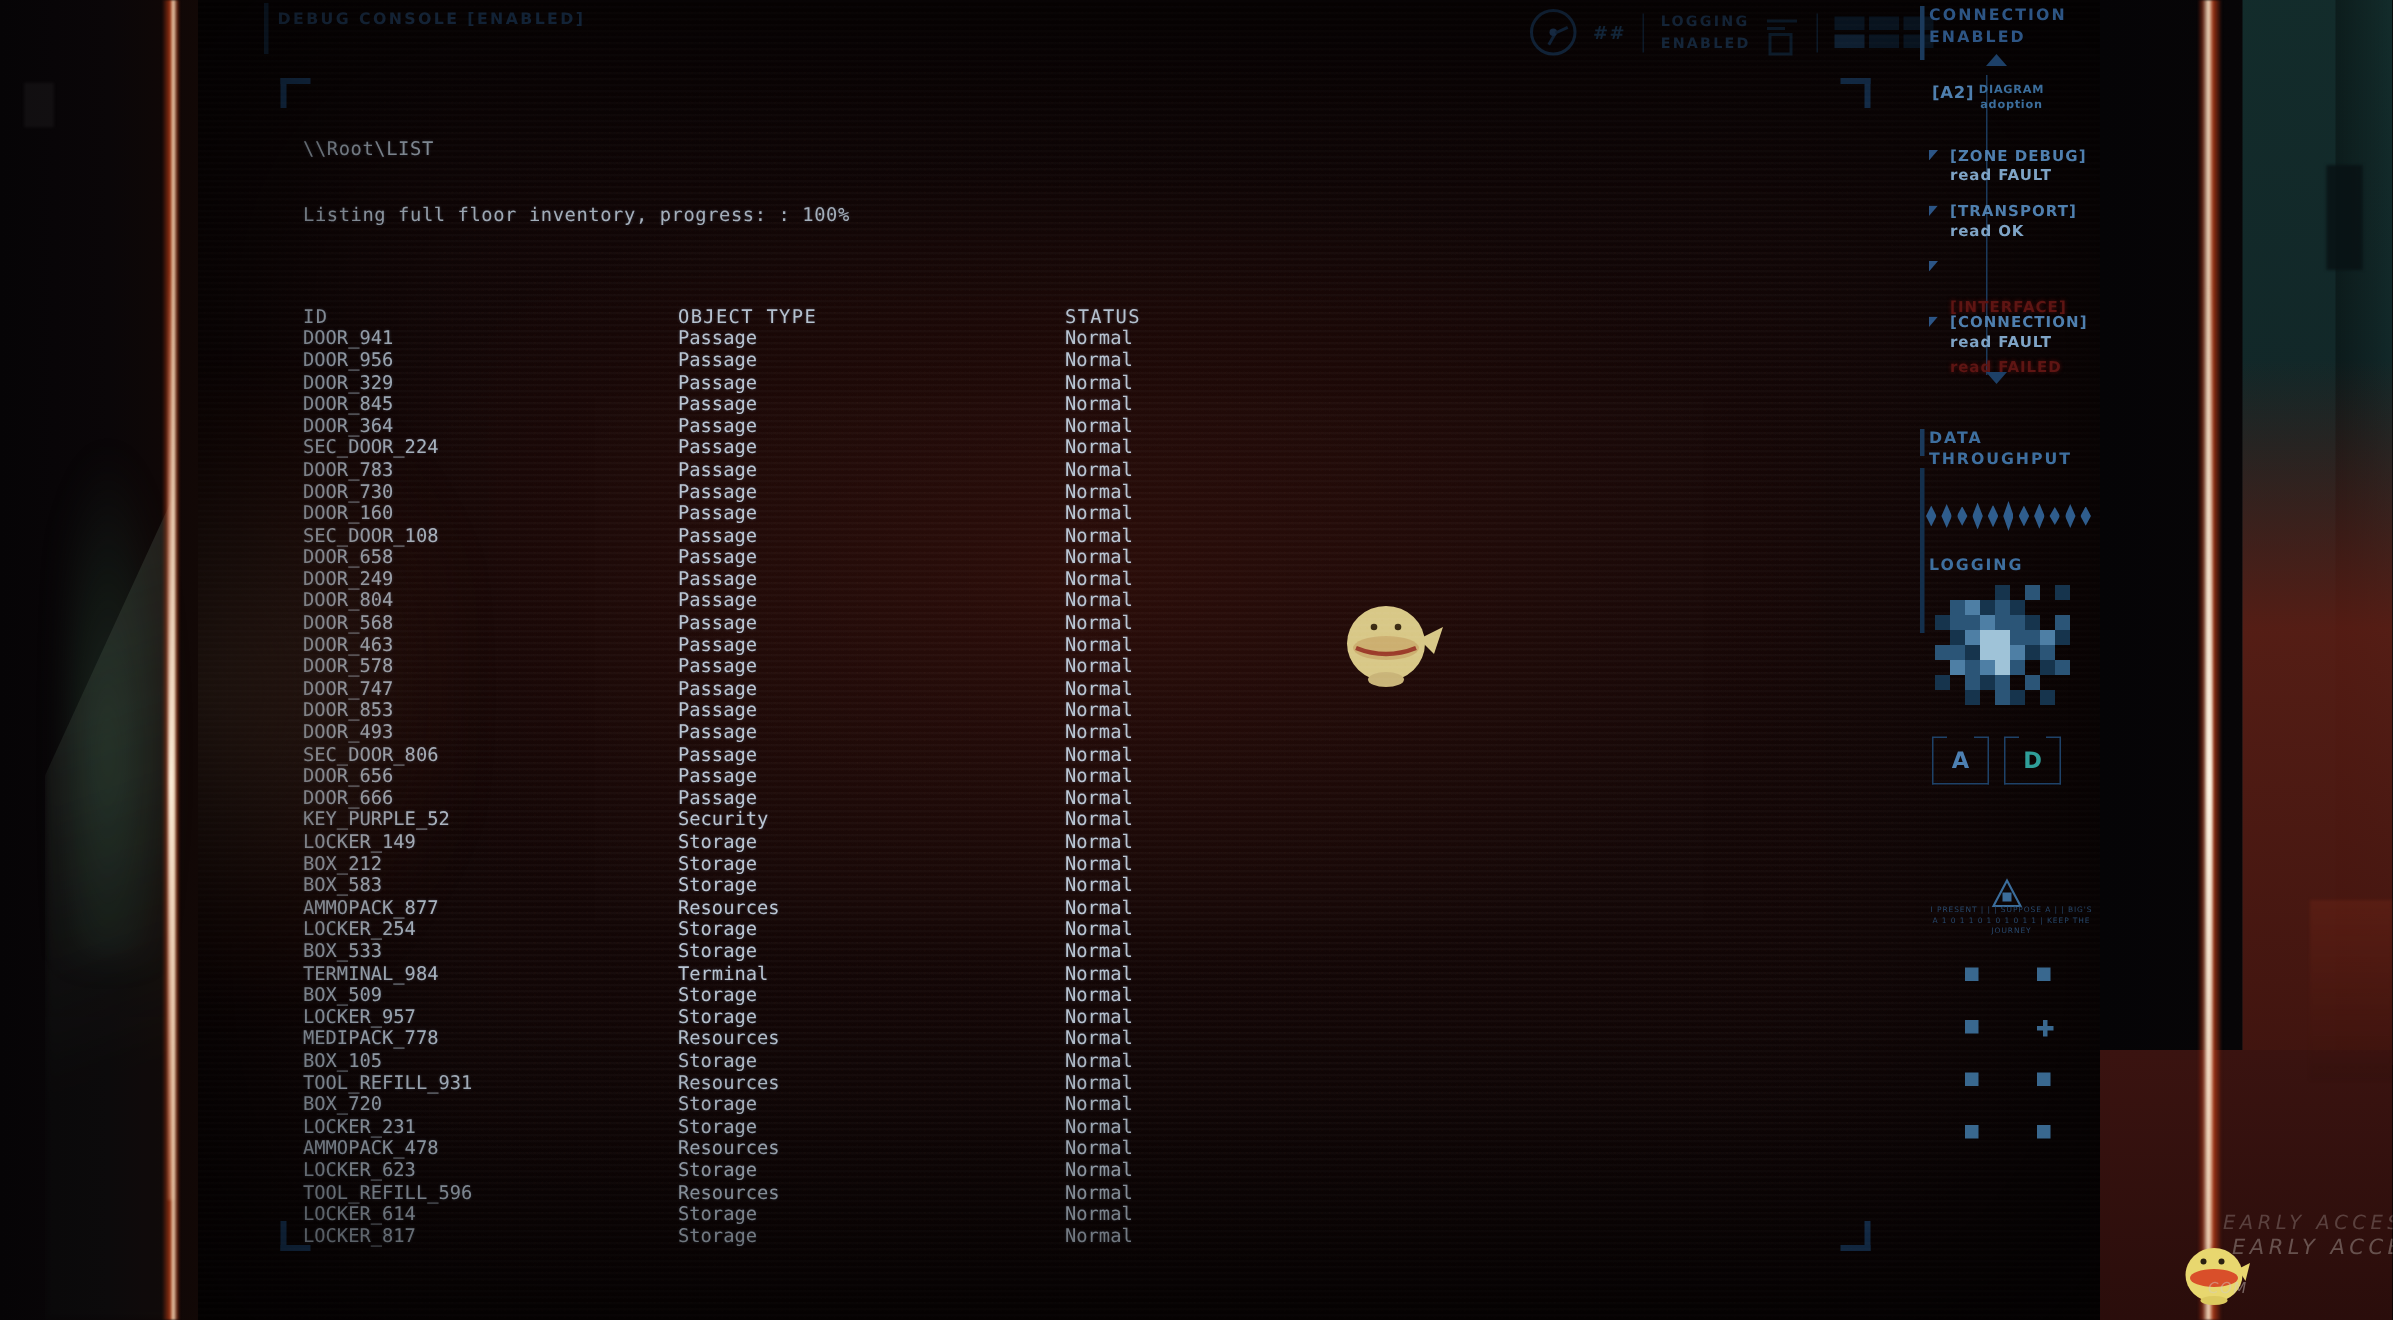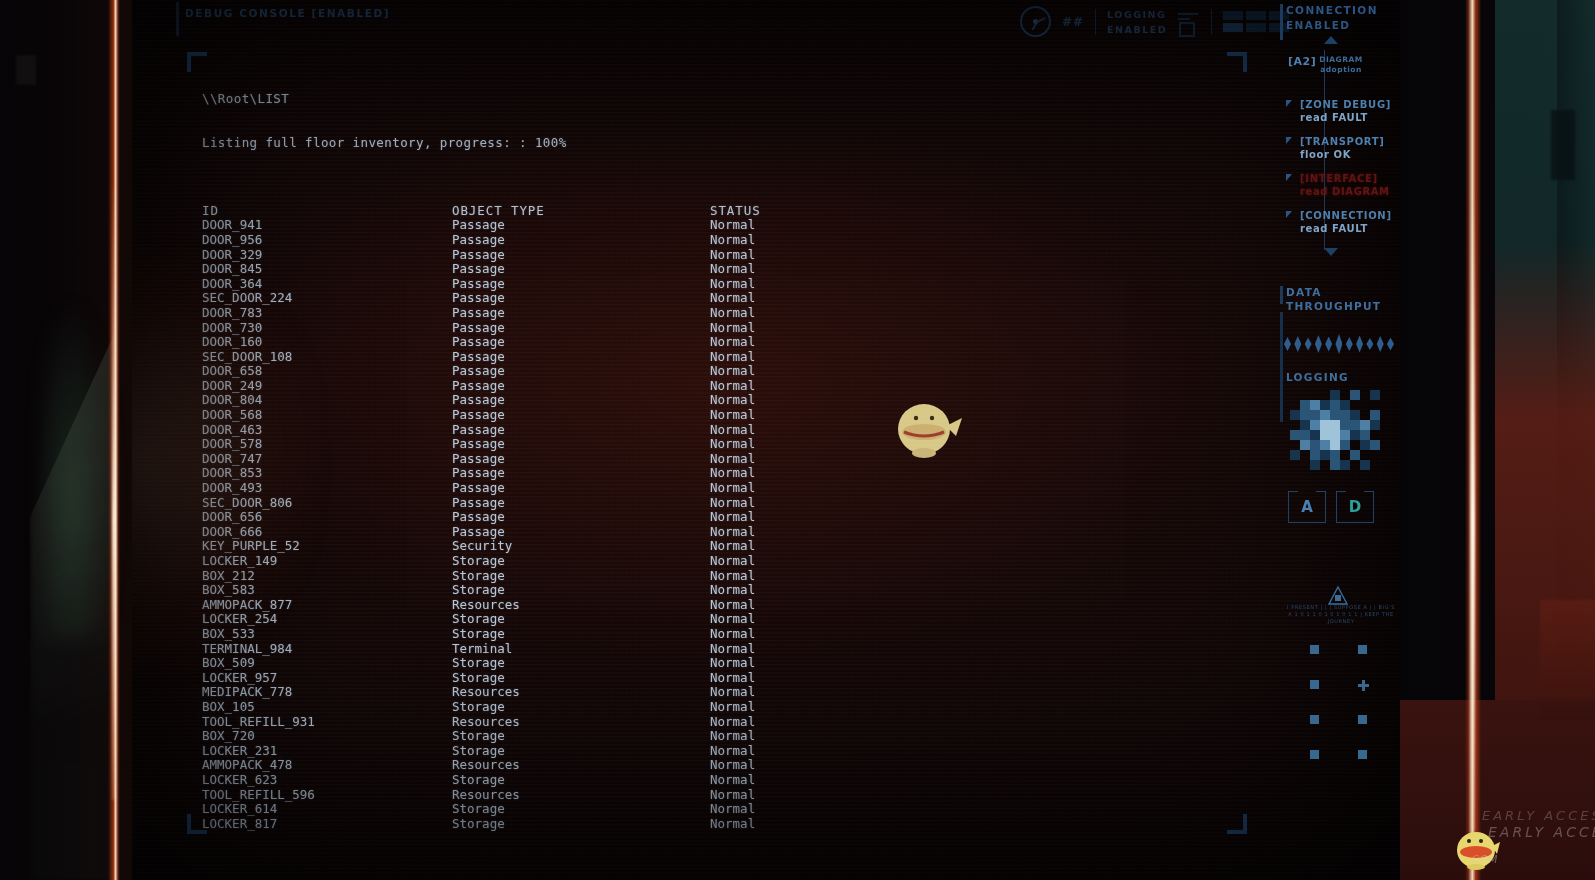--- a/index.html
+++ b/index.html
@@ -136,21 +136,21 @@
     letter-spacing:1.4px;line-height:15px;color:#2d5party;color:#2d5584;}
   .caret{position:absolute;left:48px;top:36px;width:0;height:0;
     border-left:7px solid transparent;border-right:7px solid transparent;border-bottom:8px solid #1d4067;}
   .caret.down{border-bottom:0;border-top:8px solid #1d4067;}
 
   .node{position:absolute;left:10px;width:112px;}
   .node .tick{position:absolute;left:0;top:2px;width:6px;height:7px;background:#2c5party;background:#2c5586;
     clip-path:polygon(0 0,100% 0,0 100%);}
   .node .lab{display:block;margin-left:14px;font-size:10px;font-weight:bold;letter-spacing:.7px;line-height:13px;color:#4f7fae;}
   .node .val{display:block;margin-left:14px;font-size:10px;font-weight:bold;letter-spacing:.6px;line-height:13px;color:#7fa4c6;}
-  .node.fail .lab,.node.fail .val{color:#5e1513;text-shadow:0 0 3px rgba(140,20,18,.5);}
+  .node.fail .lab,.node.fail .val{color:#5e1513;text-shadow:0 0 3px rgba(140,20,18,.5);margin-top:27px;}
   .connector{position:absolute;left:48px;width:1px;background:#1b3a5c;}
 
   .proto{position:absolute;left:12px;top:55px;width:112px;}
   .proto .a2{display:inline-block;font-size:11px;font-weight:bold;letter-spacing:.5px;color:#4f7fae;vertical-align:top;}
   .proto .ptxt{display:inline-block;margin-left:3px;font-size:7.5px;font-weight:bold;line-height:10px;
     letter-spacing:.5px;color:#3b6party;color:#3b6d9b;}
   .proto .ptxt em{font-style:normal;display:block;text-align:center;}
 
   .sec-title{position:absolute;left:10px;font-size:10.5px;font-weight:bold;letter-spacing:1.3px;line-height:14px;color:#3e6f9f;}
 
@@ -312,27 +312,27 @@
 
   <div class="node" style="top:98px">
     <i class="tick"></i>
     <span class="lab">[ZONE DEBUG]</span>
     <span class="val">read FAULT</span>
   </div>
 
   <div class="node" style="top:135px">
     <i class="tick"></i>
     <span class="lab">[TRANSPORT]</span>
-    <span class="val">floor OK</span>
+    <span class="val">read OK</span>
   </div>
 
   <div class="node fail" style="top:172px">
     <i class="tick"></i>
     <span class="lab">[INTERFACE]</span>
-    <span class="val">read DIAGRAM</span>
+    <span class="val">read FAILED</span>
   </div>
 
   <div class="node" style="top:209px">
     <i class="tick"></i>
     <span class="lab">[CONNECTION]</span>
     <span class="val">read FAULT</span>
   </div>
 
   <div class="caret down" style="top:248px"></div>
 

